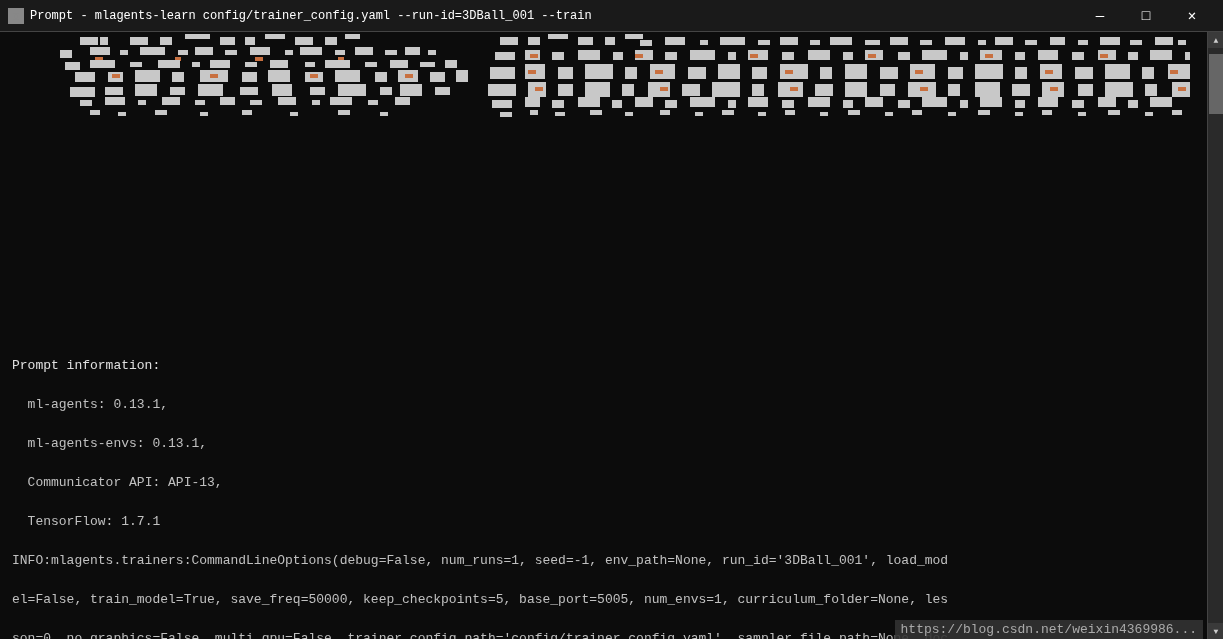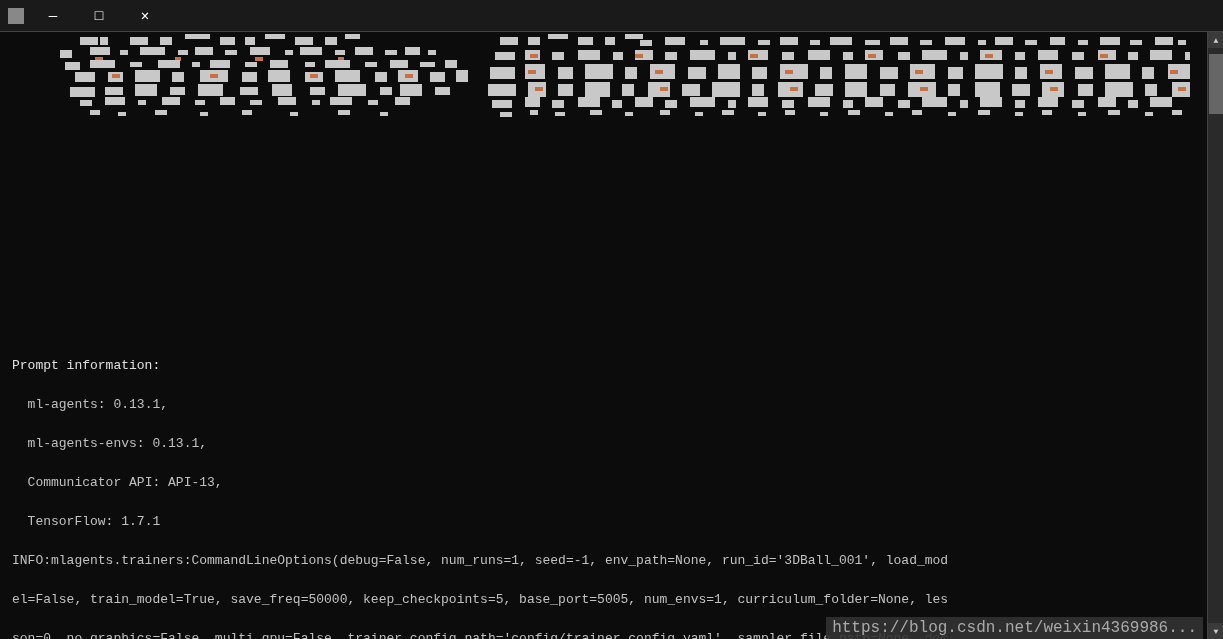--- a/index.html
+++ b/index.html
@@ -126,21 +126,21 @@
       font-size: 8px;
     }
 
     
     #url-bar {
       position: absolute;
       bottom: 0;
       right: 20px;
       background: rgba(50,50,50,0.9);
       color: #aaa;
-      font-size: 16px;
+      font-size: 13px;
       padding: 2px 6px;
     }
 
     
     #ascii-canvas {
       width: 1190px;
       height: 300px;
       position: relative;
       overflow: hidden;
     }
@@ -153,20 +153,21 @@
       background: #c87040;
     }
   </style>
 </head>
 <body>
 
 <div id="title-bar">
   <div id="title-bar-icon">
     <span style="color:#888;font-size:10px;">▣</span>
   </div>
+  <div id="title-text">Prompt - mlagents-learn  config/trainer_config.yaml --run-id=3DBall_001 --train</div>
   <div id="window-controls">
     <div class="win-btn">—</div>
     <div class="win-btn">□</div>
     <div class="win-btn" id="close-btn">✕</div>
   </div>
 </div>
 
 <div id="main-content">
 
   <div id="ascii-canvas">

